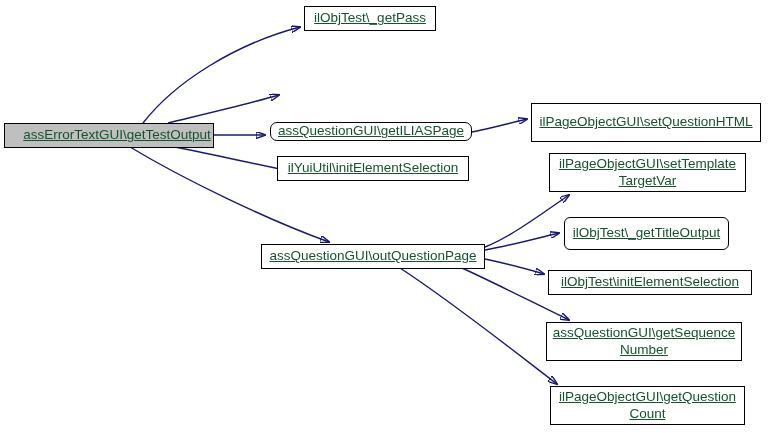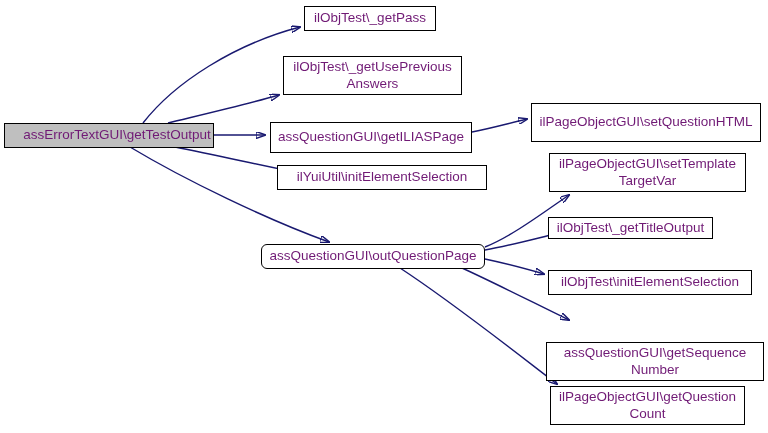--- a/index.html
+++ b/index.html
@@ -19,25 +19,26 @@
   #edges path { stroke: #191970; stroke-width: 1.4; fill: none; }
   .node {
     position: absolute;
     box-sizing: border-box;
     display: flex;
     align-items: center;
     justify-content: center;
     text-align: center;
     border: 1px solid #000000;
     background: #ffffff;
-    color: #701a75;
+    color: #14532d;
     font-size: 13.5px;
     line-height: 1.2;
     white-space: pre-line;
     cursor: pointer;
+    text-decoration: underline;
   }
   .node.root {
     background: #bfbfbf;
     cursor: default;
     padding-left: 16px;
   }
 </style>
 </head>
 <body>
 
@@ -59,37 +60,35 @@
     <path d="M485,250 C508,246 530,240 559,233" marker-end="url(#arrow)"></path>
     <path d="M485,259 C504,263 523,268 544,274" marker-end="url(#arrow)"></path>
     <path d="M462,268 C497,284 534,303 569,320" marker-end="url(#arrow)"></path>
     <path d="M400,268 C452,302 510,348 557,384" marker-end="url(#arrow)"></path>
   </svg>
 
   <div class="node root" style="left:4px; top:123px; width:210px; height:25px;">assErrorTextGUI\getTestOutput</div>
 
   <div class="node" style="left:304px; top:6px; width:132px; height:25px;">ilObjTest\_getPass</div>
 
-  <div class="node" style="left:283px; top:56px; width:179px; height:39px;">ilObjTest\_getUsePrevious
-Answers</div>
 
-  <div class="node" style="left:270px; top:122px; width:202px; height:31px;">assQuestionGUI\getILIASPage</div>
+  <div class="node" style="left:270px; top:122px; width:202px; height:19px;border-radius:7px;">assQuestionGUI\getILIASPage</div>
 
   <div class="node" style="left:531px; top:103px; width:230px; height:39px;">ilPageObjectGUI\setQuestionHTML</div>
 
-  <div class="node" style="left:277px; top:165px; width:210px; height:25px;">ilYuiUtil\initElementSelection</div>
+  <div class="node" style="left:277px; top:156px; width:192px; height:25px;">ilYuiUtil\initElementSelection</div>
 
-  <div class="node" style="left:261px; top:244px; width:224px; height:25px;border-radius:6px;">assQuestionGUI\outQuestionPage</div>
+  <div class="node" style="left:261px; top:244px; width:224px; height:25px;">assQuestionGUI\outQuestionPage</div>
 
   <div class="node" style="left:549px; top:153px; width:197px; height:39px;">ilPageObjectGUI\setTemplate
 TargetVar</div>
 
-  <div class="node" style="left:548px; top:217px; width:165px; height:22px;">ilObjTest\_getTitleOutput</div>
+  <div class="node" style="left:564px; top:217px; width:165px; height:33px;border-radius:6px;">ilObjTest\_getTitleOutput</div>
 
   <div class="node" style="left:548px; top:270px; width:204px; height:25px;">ilObjTest\initElementSelection</div>
 
-  <div class="node" style="left:546px; top:322px; width:218px; height:39px;margin-top:20px;">assQuestionGUI\getSequence
+  <div class="node" style="left:546px; top:322px; width:196px; height:39px;">assQuestionGUI\getSequence
 Number</div>
 
   <div class="node" style="left:550px; top:386px; width:195px; height:39px;">ilPageObjectGUI\getQuestion
 Count</div>
 
 </div>
 
 </body></html>

